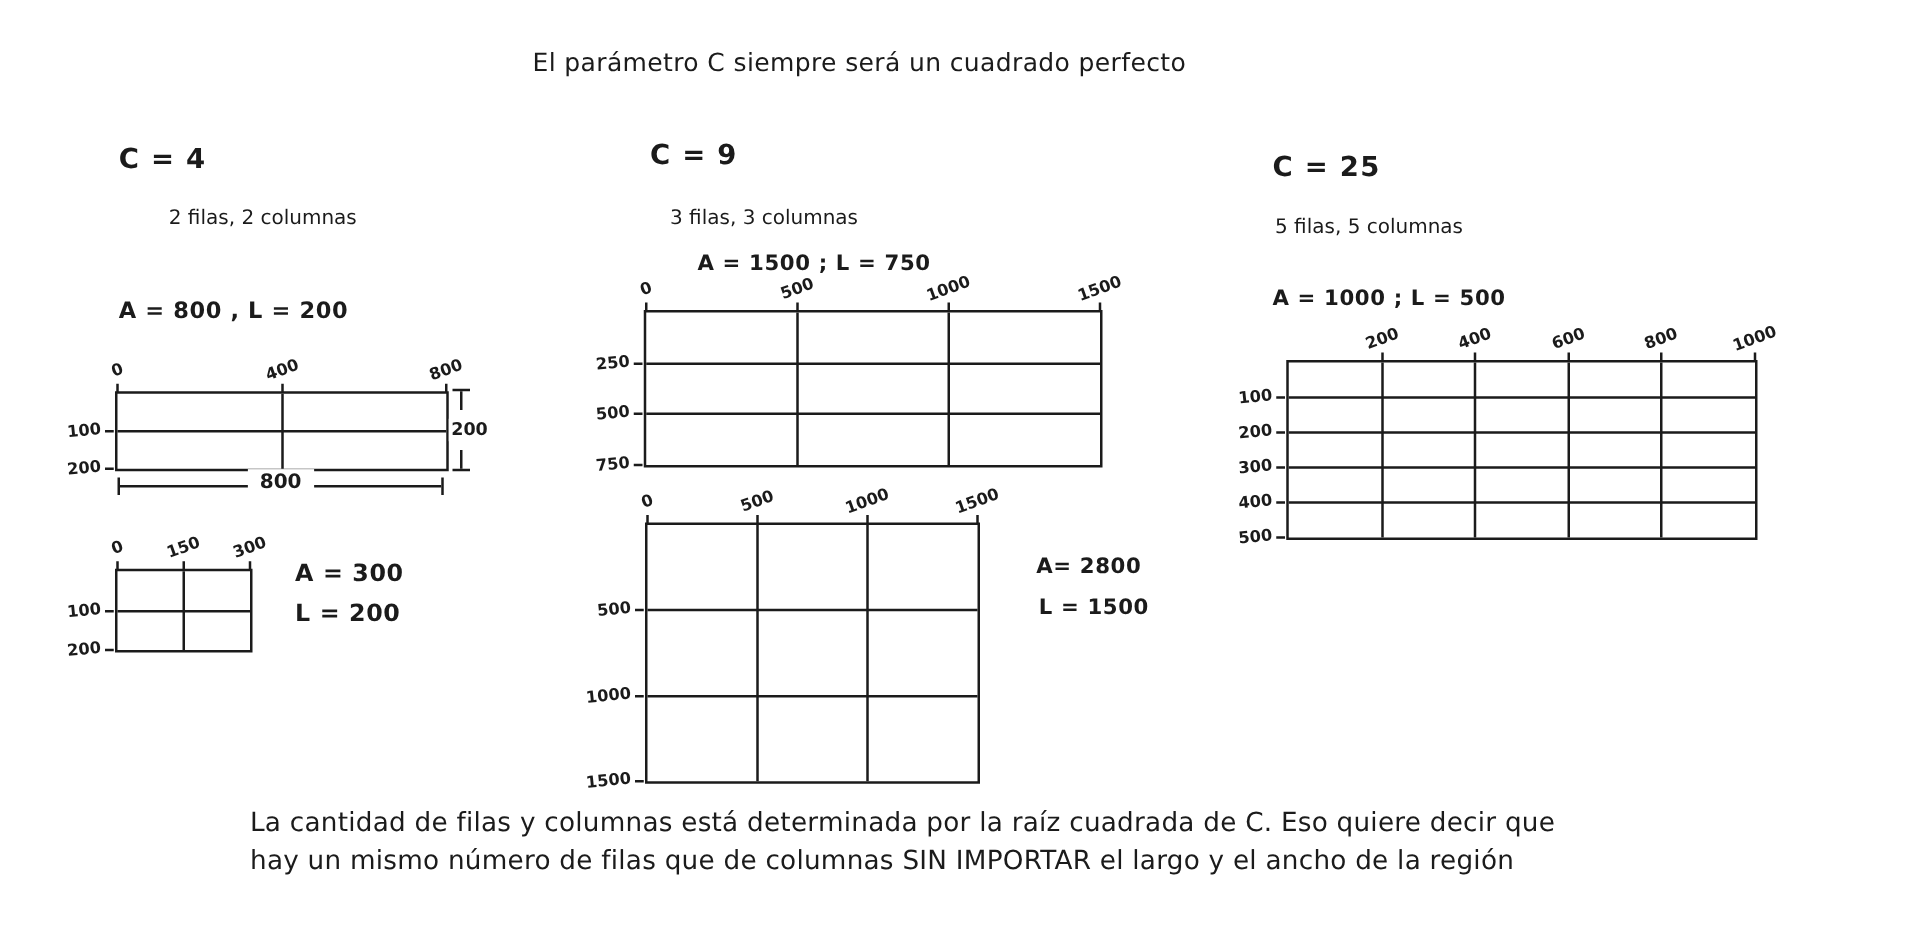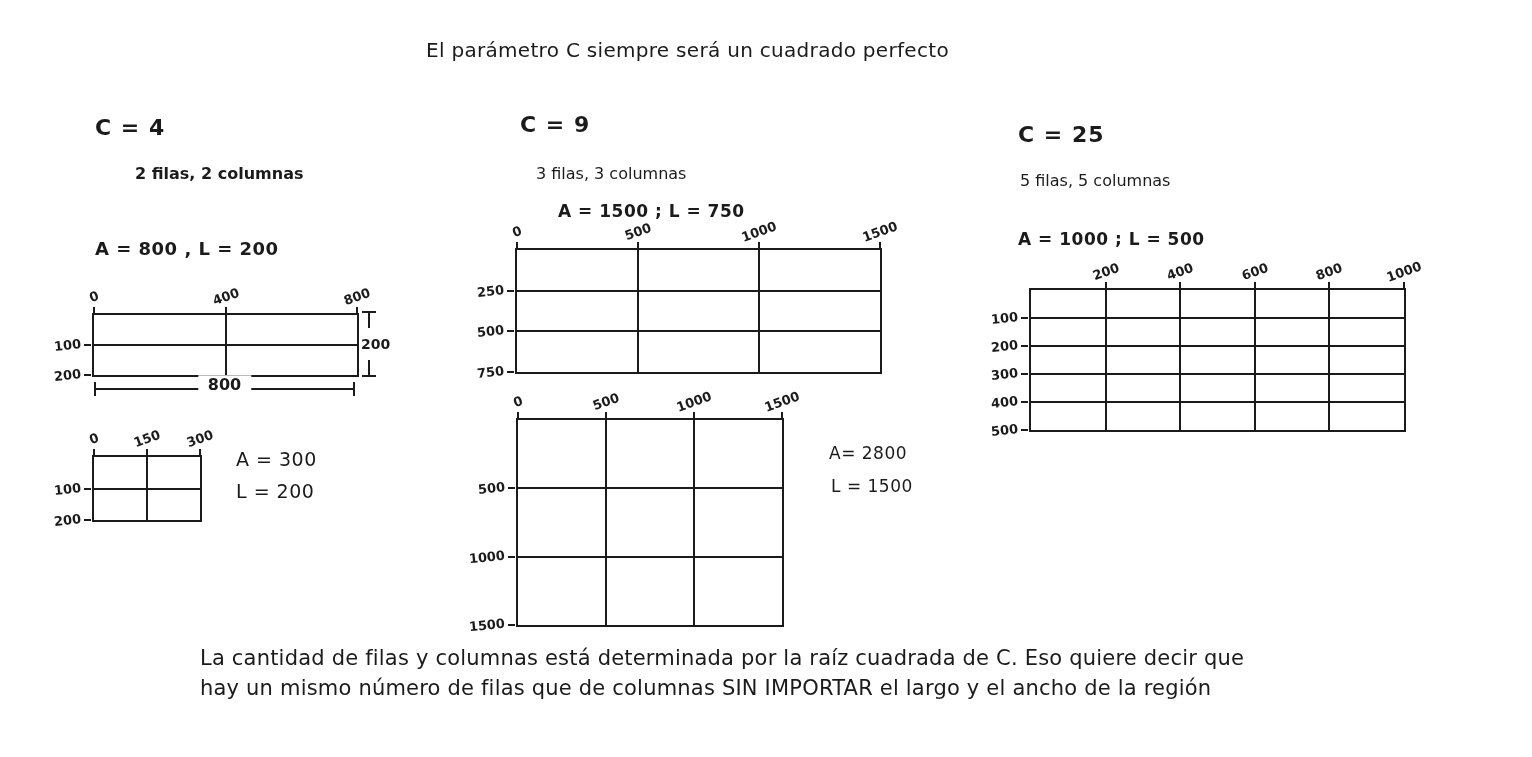--- a/index.html
+++ b/index.html
@@ -5,21 +5,21 @@
   html,body{margin:0;padding:0;background:#ffffff;}
   #canvas{
     position:relative;width:1532px;height:757px;background:#ffffff;overflow:hidden;
     font-family:"DejaVu Sans",sans-serif;color:#1b1b1b;
   }
   .txt{position:absolute;white-space:nowrap;color:#1b1b1b;}
   .title{font-size:20px;letter-spacing:.3px;text-align:center;}
   .chead{font-size:22px;font-weight:bold;letter-spacing:1px;}
   .sub{font-size:16px;}
   .params{font-size:17px;font-weight:bold;letter-spacing:.5px;text-align:center;}
-  .side{font-weight:normal;letter-spacing:.5px;}
+  .side{font-weight:bold;letter-spacing:.5px;}
   .footer{font-size:21px;letter-spacing:.2px;}
 
   .grid{position:absolute;border:2px solid #1b1b1b;}
   .gl{position:absolute;background:#1b1b1b;}
   .gl.v{top:0;bottom:0;width:2px;margin-left:-1px;}
   .gl.h{left:0;right:0;height:2px;margin-top:-1px;}
   .tick{position:absolute;background:#1b1b1b;}
   .tick.x{top:-8px;width:2px;height:7px;margin-left:-1px;}
   .tick.y{left:-10px;height:2px;width:7px;margin-top:-1px;}
   .lab{position:absolute;font-size:13px;font-weight:bold;white-space:nowrap;}
@@ -39,21 +39,21 @@
     font-size:16px;font-weight:bold;background:#fff;padding:0 10px;}
 </style>
 </head>
 <body>
 
 <div id="canvas">
 
   <div class="txt title" style="left:426px;top:38px;">El parámetro C siempre será un cuadrado perfecto</div>
 
   <div class="txt chead" style="left:95px;top:115px;">C = 4</div>
-  <div class="txt sub" style="left:135px;top:164px;font-weight:bold;">2 filas, 2 columnas</div>
+  <div class="txt sub" style="left:135px;top:164px;">2 filas, 2 columnas</div>
   <div class="txt params" style="left:95px;top:238px;font-size:18px;">A = 800 ,   L = 200</div>
 
   <div class="txt chead" style="left:520px;top:112px;">C = 9</div>
   <div class="txt sub" style="left:536px;top:164px;">3 filas, 3 columnas</div>
   <div class="txt params" style="left:558px;top:201px;">A = 1500 ;   L = 750</div>
 
   <div class="txt chead" style="left:1018px;top:122px;">C = 25</div>
   <div class="txt sub" style="left:1020px;top:171px;">5 filas, 5 columnas</div>
   <div class="txt params" style="left:1018px;top:229px;">A = 1000  ;   L = 500</div>
 

